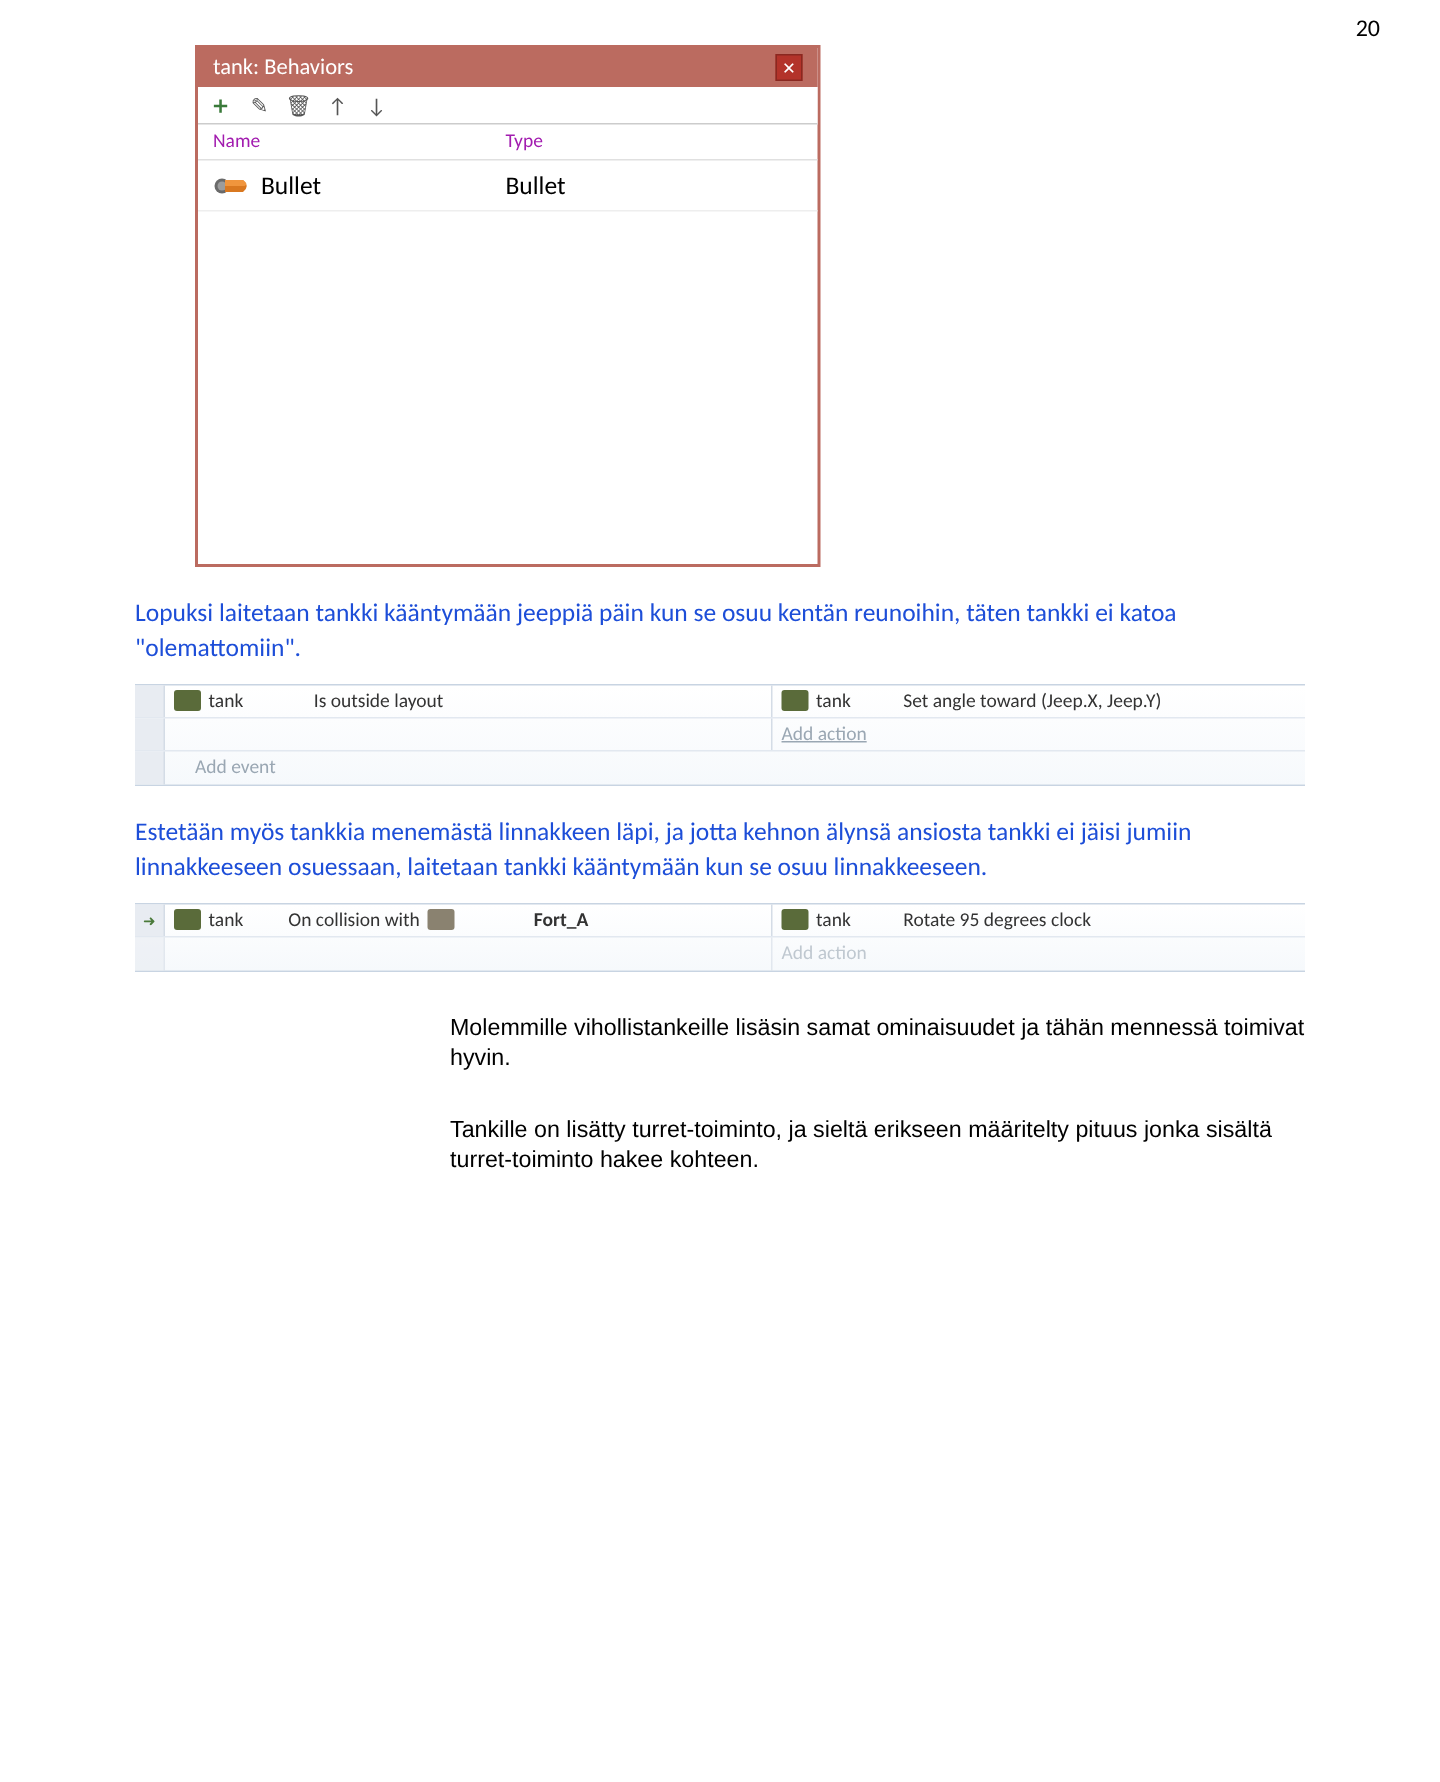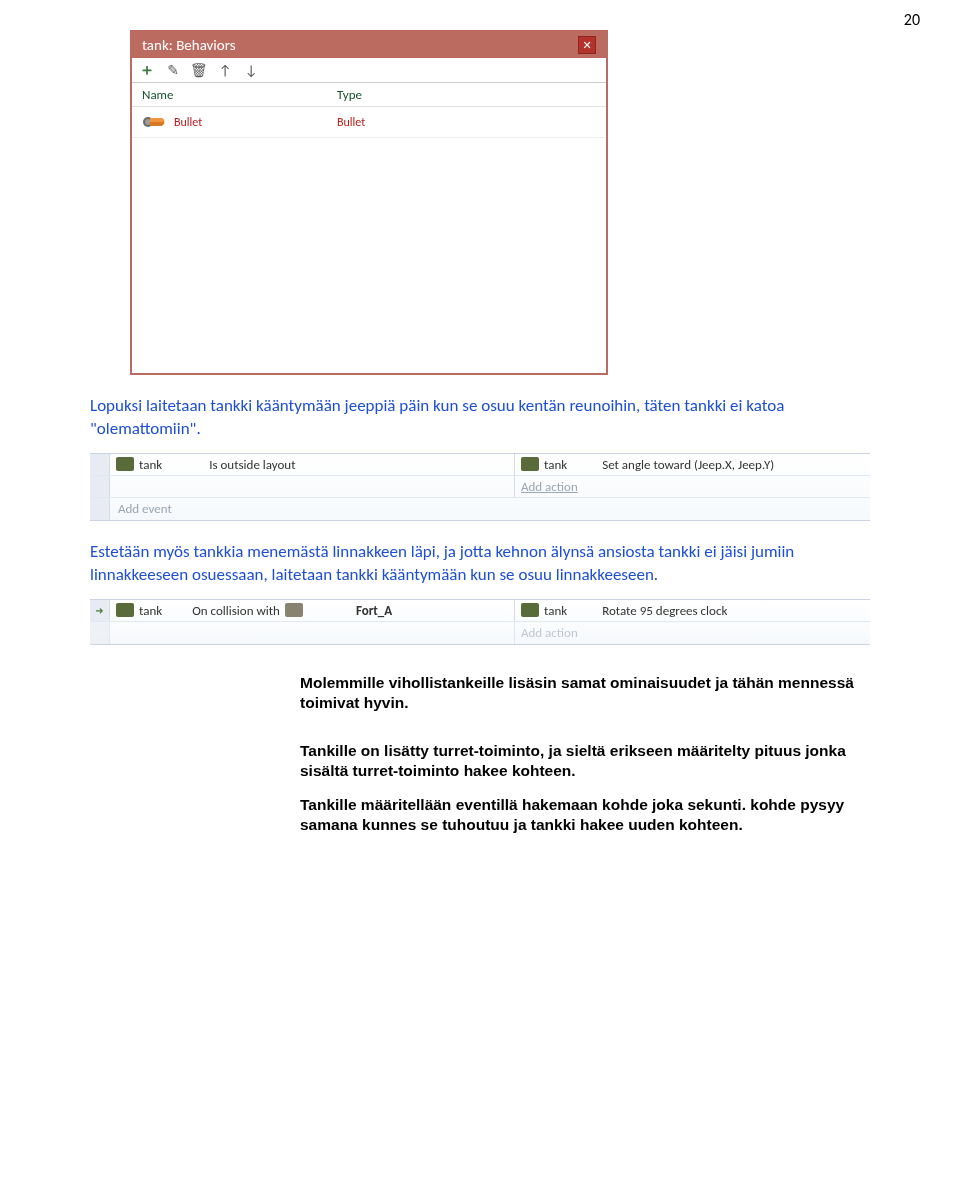--- a/index.html
+++ b/index.html
@@ -2,33 +2,33 @@
 <html><head>
   <meta charset="utf-8">
   <style>
     * { box-sizing: border-box; }
     body { margin: 0; font-family: Calibri, Arial, sans-serif; background: #fff; width: 960px; }
     .page { padding: 30px 90px 30px 90px; position: relative; }
     .page-number { position: absolute; top: 10px; right: 40px; font-size: 16px; color: #000; }
     
     
     .dialog-wrap { margin-left: 40px; margin-bottom: 20px; }
-    .dialog { width: 478px; border: 2px solid #bb6b60; background: #fff; }
+    .dialog { width: 417px; border: 2px solid #bb6b60; background: #fff; }
     .dialog-title { background: #bb6b60; color: #fff; padding: 4px 10px; font-size: 15px; display: flex; align-items: center; position: relative; }
     .dialog-title-text { flex: 1; }
     .close-btn { width: 18px; height: 18px; background: #b3332a; color: #fff; display: flex; align-items: center; justify-content: center; font-size: 11px; border: 1px solid #8a2820; cursor: pointer; }
     .toolbar { border-bottom: 1px solid #ccc; padding: 3px 6px; display: flex; gap: 8px; background: #fff; }
     .tb-icon { width: 18px; height: 18px; display: flex; align-items: center; justify-content: center; font-size: 14px; color: #555; cursor: pointer; }
     .tb-plus { color: #3a7a3a; font-weight: bold; font-size: 16px; }
     .tb-pencil { color: #555; }
     .tb-trash { color: #555; }
     .tb-arrow { color: #555; }
-    .dialog-header { display: flex; padding: 4px 10px; border-bottom: 1px solid #e0e0e0; font-size: 13px; color: #14532d; }
+    .dialog-header { display: flex; padding: 4px 10px; border-bottom: 1px solid #e0e0e0; font-size: 13px; color: #a21caf; }
     .dialog-header .col1 { width: 195px; }
-    .dialog-row { display: flex; align-items: center; padding: 6px 10px; font-size: 12px; color: #b91c1c; border-bottom: 1px solid #eee; }
+    .dialog-row { display: flex; align-items: center; padding: 6px 10px; font-size: 17px; color: #000000; border-bottom: 1px solid #eee; }
     .dialog-row .col1 { width: 195px; display: flex; align-items: center; gap: 6px; }
     .bullet-icon { width: 26px; height: 18px; position: relative; }
     .bullet-icon svg { display: block; }
     .dialog-body-space { height: 235px; }
     
     .body-text { font-size: 17px; color: #1d4ed8; line-height: 1.35; margin: 20px 0 12px 0; }
     
     
     .event-wrap { margin: 8px 0 8px 0; }
     .event-sheet { border-top: 1px solid #c8d4e2; border-bottom: 1px solid #c8d4e2; background: linear-gradient(#fff, #f6f9fc); font-size: 13px; color: #333; }
@@ -39,21 +39,21 @@
     .cond-cell.w1 { width: 405px; }
     .act-cell { display: flex; align-items: center; gap: 5px; padding: 2px 6px; flex: 1; }
     .tank-sprite { width: 18px; height: 14px; background: #5a6b3a; border-radius: 2px; position: relative; }
     .fort-sprite { width: 18px; height: 14px; background: #8a8270; border-radius: 2px; }
     .faded { color: #9aa7b3; }
     .link-faded { color: #9aa7b3; text-decoration: underline; }
     .obj-name { font-weight: normal; }
     .bold { font-weight: bold; padding-left: 48px; }
     
     .indent-block { margin: 28px 0 8px 210px; font-family: Arial, sans-serif; font-size: 15.5px; color: #000; line-height: 1.3; }
-    .indent-block p { margin: 0 0 14px 0; font-weight: bold; }
+    .indent-block p { margin: 0 0 14px 0; }
     
     .heading-56 { font-size: 21px; color: #1f4e79; margin: 10px 0 18px 0; font-weight: normal; }
     .heading-56 .num { margin-right: 6px; }
   </style>
 </head>
 <body>
 
 <div class="page">
   <div class="page-number">20</div>
 
@@ -111,21 +111,21 @@
       </div>
       <div class="event-row">
         <div class="gutter"></div>
         <div class="cond-cell w1"></div>
         <div class="act-cell">
           <span class="link-faded">Add action</span>
         </div>
       </div>
       <div class="event-row">
         <div class="gutter"></div>
-        <div class="cond-cell" style="border-right:none; padding-left:8px;">
+        <div class="cond-cell" style="border-right:none; padding-left:20px;">
           <span class="faded">Add event</span>
         </div>
       </div>
     </div>
   </div>
 
   <div class="body-text">Estetään myös tankkia menemästä linnakkeen läpi, ja jotta kehnon älynsä ansiosta tankki ei jäisi jumiin linnakkeeseen osuessaan, laitetaan tankki kääntymään kun se osuu linnakkeeseen.</div>
 
   <div class="event-wrap">
     <div class="event-sheet">
@@ -154,16 +154,15 @@
     </div>
   </div>
 
   <div class="indent-block">
     <p>Molemmille vihollistankeille lisäsin samat ominaisuudet ja tähän mennessä toimivat hyvin.</p>
   </div>
 
 
   <div class="indent-block">
     <p>Tankille on lisätty turret-toiminto, ja sieltä erikseen määritelty pituus jonka sisältä turret-toiminto hakee kohteen.</p>
-    <p>Tankille määritellään eventillä hakemaan kohde joka sekunti. kohde pysyy samana kunnes se tuhoutuu ja tankki hakee uuden kohteen.</p>
   </div>
 
 </div>
 
 </body></html>

